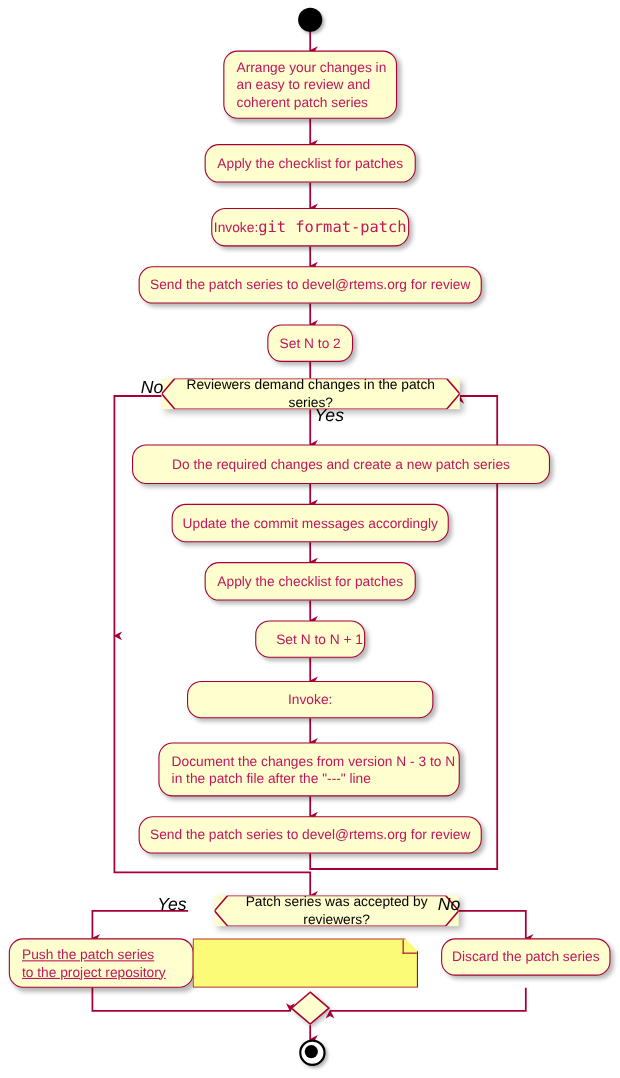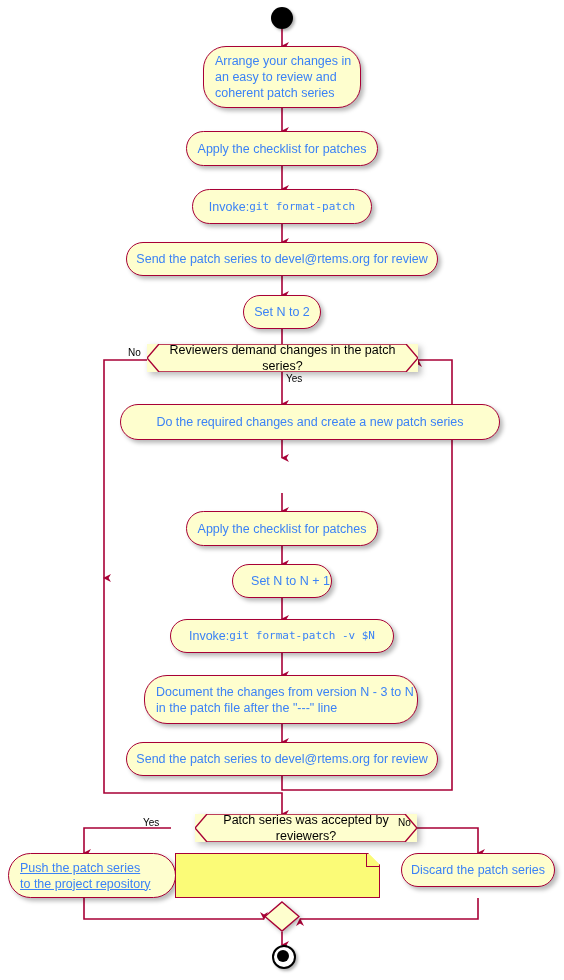--- a/index.html
+++ b/index.html
@@ -23,39 +23,39 @@
     height: 980px;
     pointer-events: none;
   }
 
   
   .node {
     position: absolute;
     box-sizing: border-box;
     background: #FEFECE;
     border: 1.4px solid #A80036;
-    border-radius: 23px;
-    color: #3b82f6;
+    border-radius: 13px;
+    color: #be185d;
     font-size: 12.5px;
     line-height: 16px;
     display: flex;
     align-items: center;
     justify-content: center;
     text-align: center;
     padding: 3px 11px;
     box-shadow: 3px 3px 4px rgba(0,0,0,0.28);
     white-space: pre;
   }
   .node.left-align {
     justify-content: flex-start;
     text-align: left;
   }
   .mono {
     font-family: "DejaVu Sans Mono", monospace;
-    font-size: 11px;
+    font-size: 14px;
   }
 
   
   .decision {
     position: absolute;
     box-sizing: border-box;
     background: #FEFECE;
     color: #000;
     font-size: 12.5px;
     line-height: 16px;
@@ -100,25 +100,26 @@
     position: absolute;
     left: 3px; top: 3px;
     width: 12px; height: 12px;
     border-radius: 50%;
     background: #000000;
   }
 
   
   .edge-label {
     position: absolute;
-    font-size: 10px;
+    font-size: 16px;
     line-height: 13px;
     color: #000000;
     background: transparent;
     white-space: nowrap;
+    font-style: italic;
   }
 
   
   .note {
     position: absolute;
     box-sizing: border-box;
     background: #FBFB77;
     border: 1.4px solid #A80036;
     color: #000000;
     font-size: 13px;
@@ -233,31 +234,34 @@
     </svg>
     <span class="hextext">Reviewers demand changes in the patch series?</span>
   </div>
   <div class="edge-label" style="left:128px; top:346px;">No</div>
   <div class="edge-label" style="left:286px; top:372px;">Yes</div>
 
   <div class="node" style="left:120px; top:404px; width:380px; height:36px;">
     <span>Do the required changes and create a new patch series</span>
   </div>
 
+  <div class="node" style="left:156px; top:458px; width:252px; height:35px;">
+    <span>Update the commit messages accordingly</span>
+  </div>
 
   <div class="node" style="left:186px; top:511px; width:192px; height:35px;">
     <span>Apply the checklist for patches</span>
   </div>
 
   <div class="node" style="left:232px; top:564px; width:100px; height:34px;padding-left:28px;">
     <span>Set N to N + 1</span>
   </div>
 
   <div class="node" style="left:170px; top:619px; width:224px; height:34px;">
-    <span>Invoke:</span><span class="mono">git format-patch -v $N</span>
+    <span>Invoke:</span>
   </div>
 
   <div class="node left-align" style="left:144px; top:675px; width:274px; height:49px;">
     <span>Document the changes from version N - 3 to N
 in the patch file after the "---" line</span>
   </div>
 
   <div class="node" style="left:126px; top:742px; width:312px; height:34px;">
     <span>Send the patch series to devel@rtems.org for review</span>
   </div>

